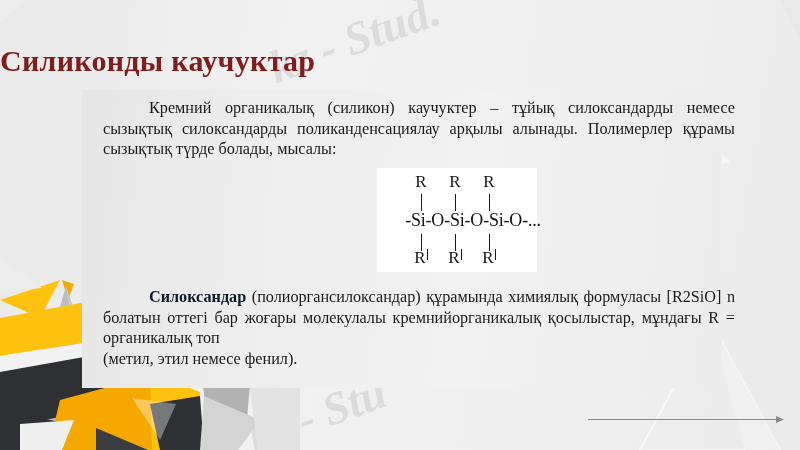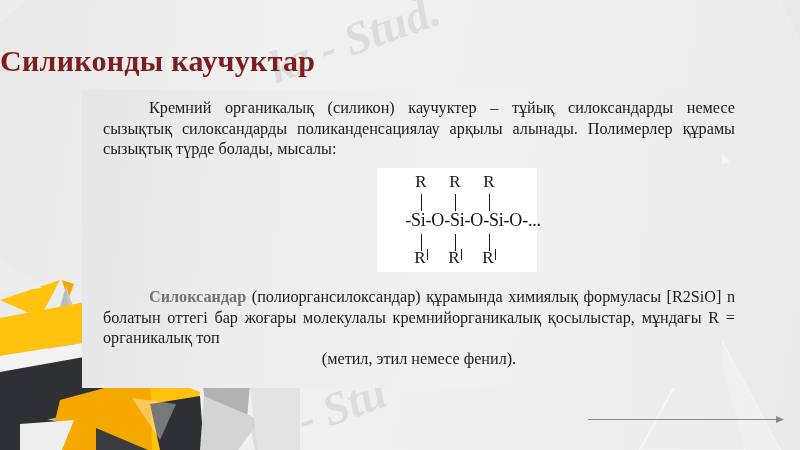--- a/index.html
+++ b/index.html
@@ -124,24 +124,24 @@
     line-height: 20.6px;
     color: #1a1a1a;
     text-align: justify;
     text-justify: inter-word;
     margin-left: 17px;
   }
   .body-text.p1 { top: 98px; }
   .body-text.p2 { top: 287px; }
   .indent { display: inline-block; width: 46px; }
   .kw-red {
-    color: #737373;
+    color: #0f172a;
     font-weight: bold;
   }
-  .last-line { text-align: center; }
+  .last-line { text-align: left; }
 
   
   .formula-box {
     position: absolute;
     left: 377px;
     top: 168px;
     width: 160px;
     height: 104px;
     background: #ffffff;
   }

